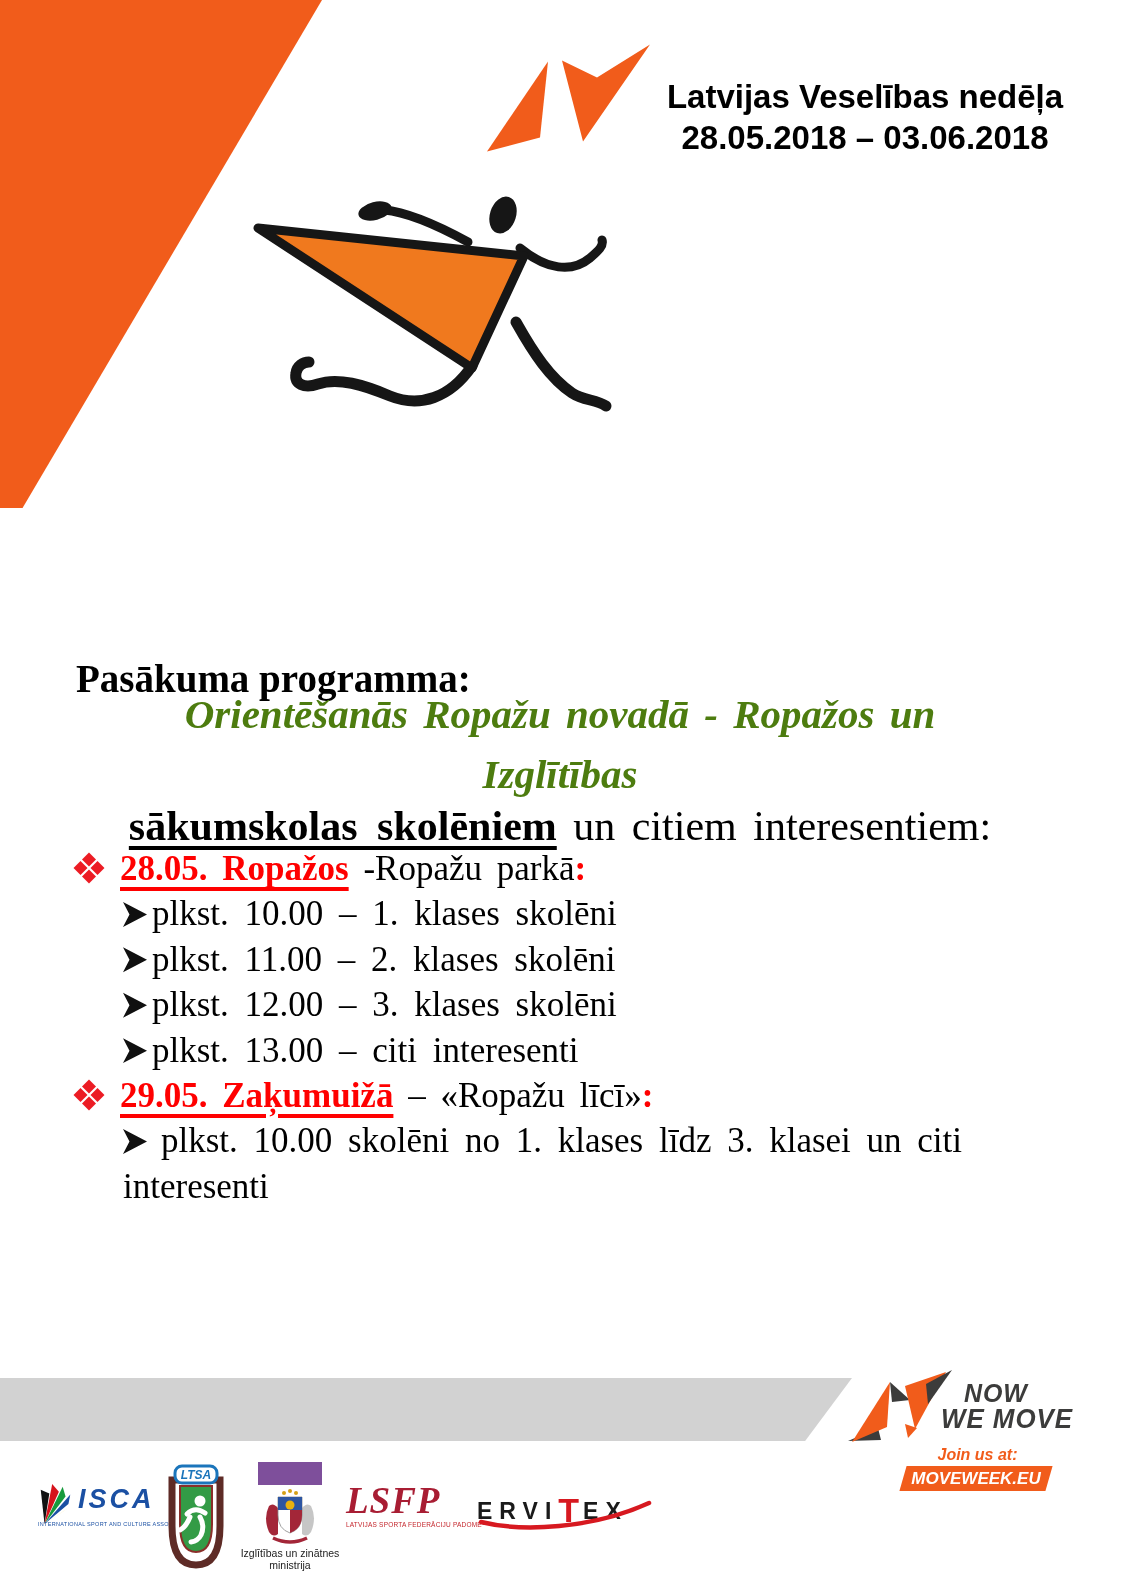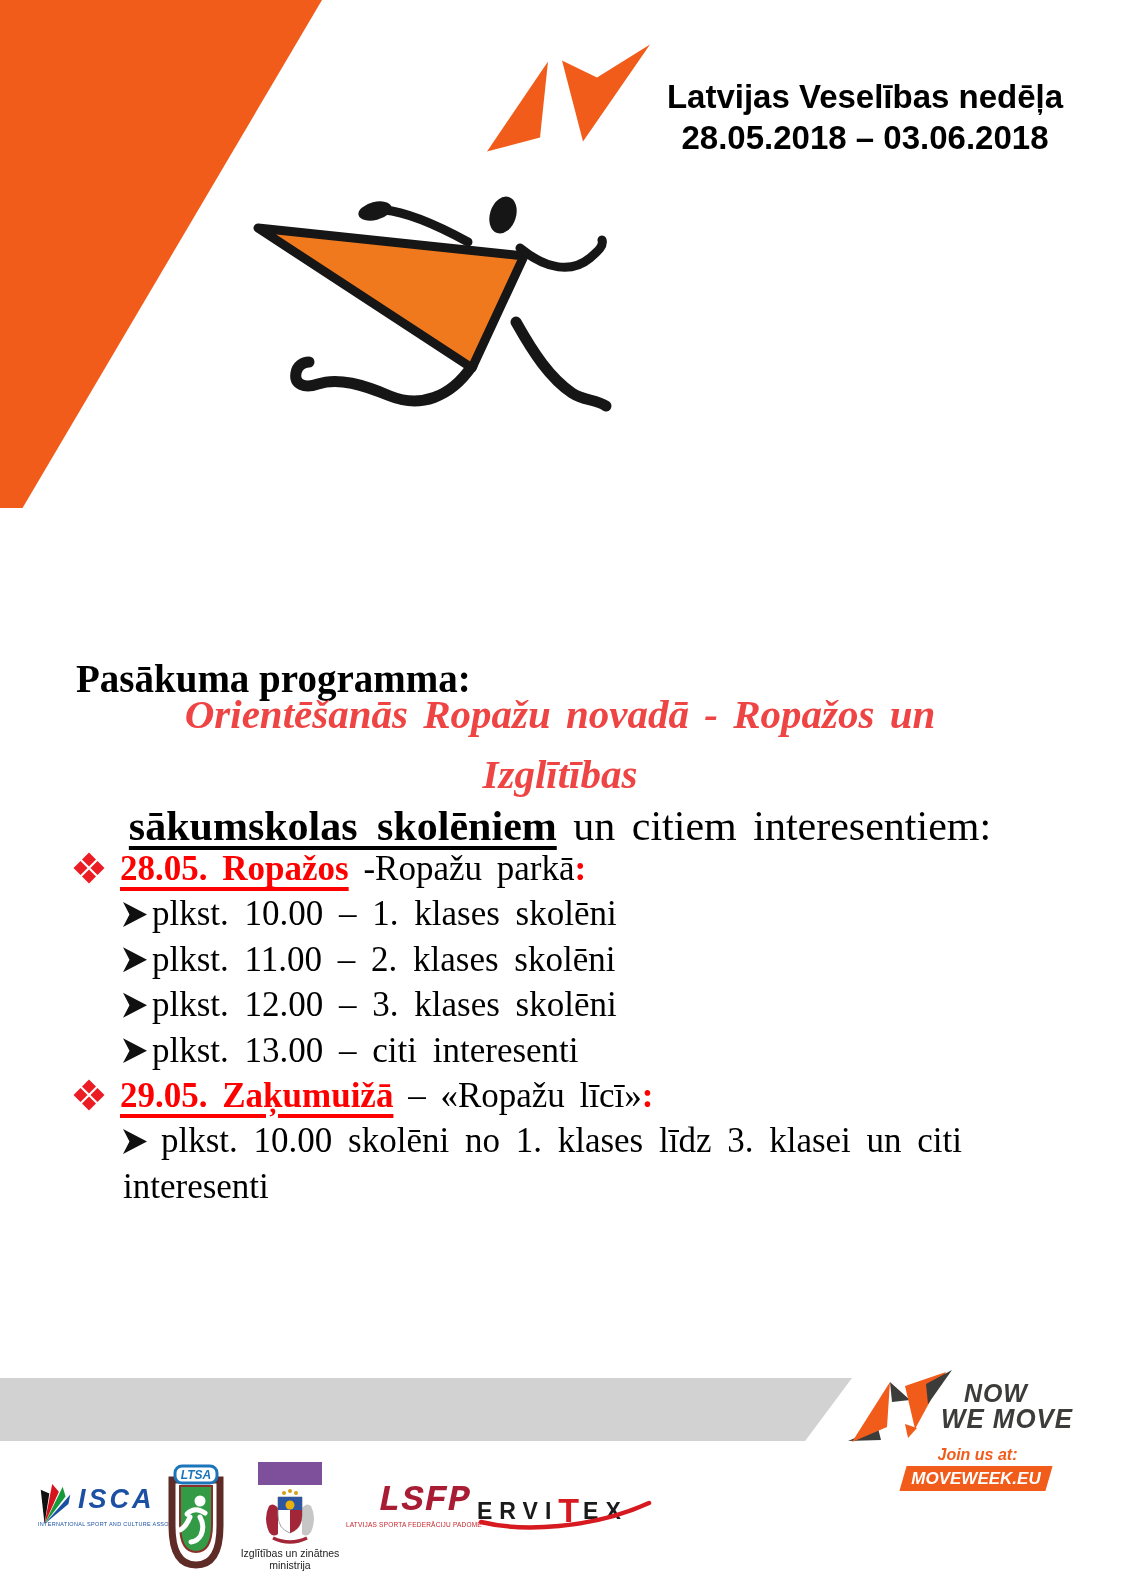--- a/index.html
+++ b/index.html
@@ -21,21 +21,21 @@
     font-family:"Liberation Sans", sans-serif; font-weight:bold;
     font-size:33px; line-height:41px; text-align:center; letter-spacing:0px;margin-top:20px;
   }
   
   .runner { position:absolute; left:232px; top:170px; width:416px; height:262px; }
 
   
   .program-title { position:absolute; left:76px; top:636px; font-size:39px; font-weight:bold;margin-top:20px; }
   .red-heading {
     position:absolute; left:60px; top:684px; width:1000px; text-align:center;
-    color:#ef4444; font-weight:bold; font-style:italic; font-size:41px; line-height:60px;
+    color:#4d7c0f; font-weight:bold; font-style:italic; font-size:41px; line-height:60px;
     word-spacing:5px;
   }
   .subtitle { position:absolute; left:60px; top:802px; width:1000px; text-align:center; font-size:42px; }
   .subtitle .u {
     font-weight:bold; text-decoration:underline; text-decoration-thickness:3.5px;
     text-underline-offset:6px; word-spacing:9px;
   }
   .subtitle .rest { word-spacing:6px; }
 
   .list { position:absolute; left:76px; top:846px; width:964px; font-size:35px; line-height:45.4px; }
@@ -105,22 +105,22 @@
   .ltsa { position:absolute; left:167px; top:1464px; width:58px; height:108px; }
   .ministry { position:absolute; left:234px; top:1462px; width:112px; }
   .ministry-banner { width:64px; height:23px; background:#7E4F9B; margin:0 auto; }
   .ministry-coat { display:block; width:58px; height:58px; margin:3px auto 0; }
   .ministry-caption {
     margin-top:1px; text-align:center; font-family:"Liberation Sans", sans-serif;
     font-size:10.5px; line-height:12px; color:#222222;
   }
   .lsfp { position:absolute; left:346px; top:1484px; width:125px; }
   .lsfp-name {
-    font-family:Liberation Mono, monospace; font-style:italic; font-weight:900;
-    font-size:37px; line-height:33px; color:#A81D33; letter-spacing:1px;text-align:right;
+    font-family:Liberation Serif, serif; font-style:italic; font-weight:900;
+    font-size:37px; line-height:33px; color:#A81D33; letter-spacing:1px;
   }
   .lsfp-tagline {
     margin-top:4px; white-space:nowrap; font-family:"Liberation Sans", sans-serif;
     font-size:6.5px; color:#C4252B; letter-spacing:0.2px;
   }
   .ervitex { position:absolute; left:477px; top:1474px; width:178px; height:58px; }
   .ervitex-text {
     position:absolute; left:0; top:14px; font-family:"Liberation Sans", sans-serif;
     font-weight:bold; font-size:23px; color:#1A1A1A; letter-spacing:7px; white-space:nowrap;
   }

